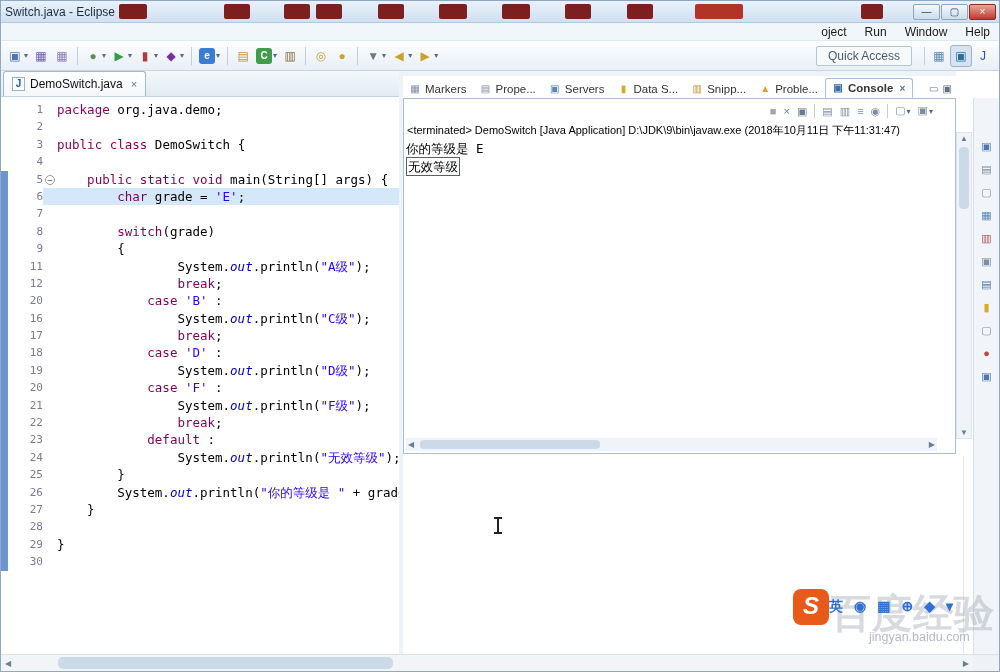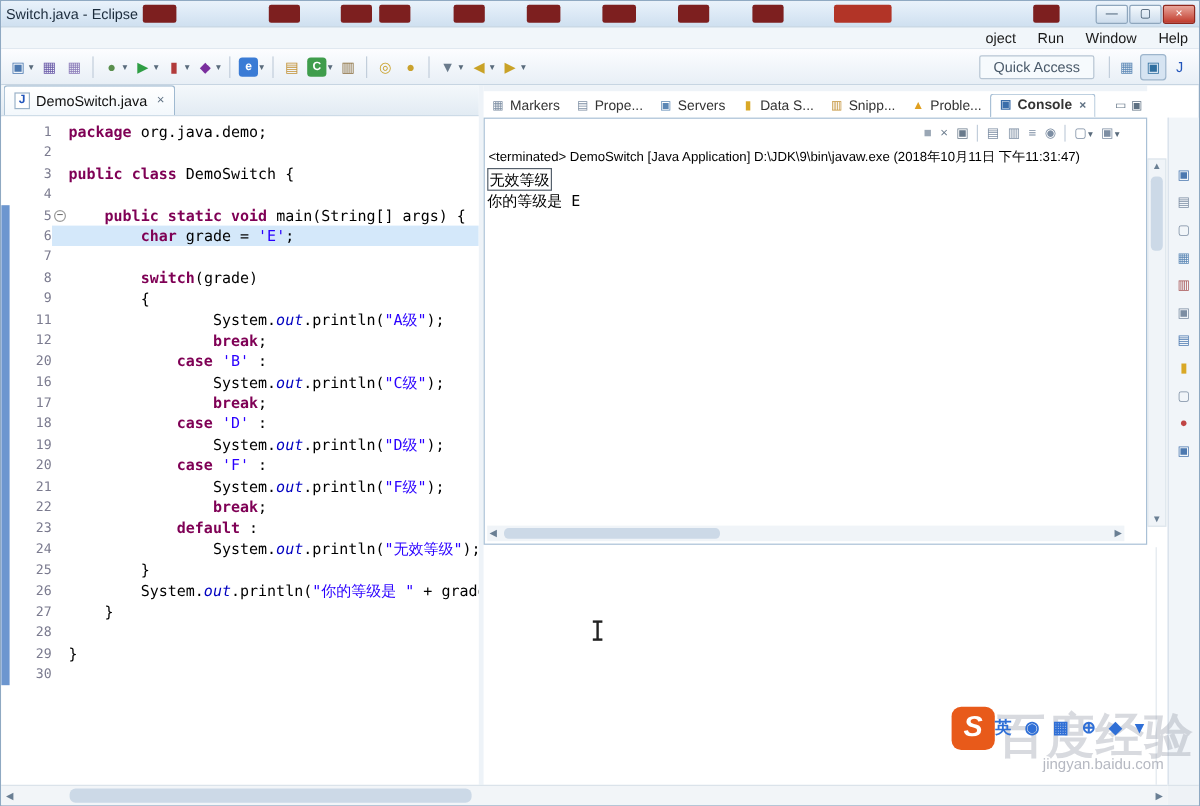--- a/index.html
+++ b/index.html
@@ -52,21 +52,21 @@
   .range-bar { position:absolute; left:0; top:73.6px; width:7px; height:400px; background:#6c96cf; }
   .code-area { position:absolute; inset:0; padding-top:4px; }
   .code-row { display:flex; height:17.4px; line-height:17.4px; padding-left:8px;
     font-family:"DejaVu Sans Mono",monospace; font-size:12.5px; white-space:pre; }
   .code-row.current { background:linear-gradient(to right, transparent 42px, #d4e8fa 42px); }
   .line-num { width:34px; text-align:right; color:#7b7b8f; font-size:11px; flex:none; }
   .fold-col { width:14px; flex:none; text-align:center; position:relative; }
   .fold-dot { display:inline-block; width:10px; height:10px; border:1px solid #9a9a9a; border-radius:50%;
     background:#fff; font-size:9px; line-height:8px; color:#555; vertical-align:middle; }
   .code-text { flex:1; }
-  .tk-k { color:#7f0055; font-weight:bold; }
+  .tk-k { color:#7f0055; font-weight:normal; }
   .tk-s { color:#2a00ff; }
   .tk-f { color:#0000c0; font-style:italic; }
   .tk-p { color:#000; }
 
   .sash { position:absolute; left:398px; top:70px; width:4px; bottom:17px; background:#eef3f8; }
   .top-gap { position:absolute; left:402px; top:70px; width:553px; height:5px; background:#eef3f8; }
 
   
   .console-panel { position:absolute; left:402px; top:75px; width:553px; height:378px; }
   .view-tabbar { height:22px; display:flex; align-items:flex-end; font-size:11.5px; color:#333; }
@@ -330,22 +330,22 @@
           <span class="ct-btn" style="color: rgb(125, 142, 163);">▤</span>
           <span class="ct-btn" style="color: rgb(125, 142, 163);">▥</span>
           <span class="ct-btn" style="color: rgb(125, 142, 163);">≡</span>
           <span class="ct-btn" style="color: rgb(125, 142, 163);">◉</span>
           <div class="ct-sep"></div>
           <span class="ct-btn" style="color: rgb(125, 142, 163);">▢<span class="ct-caret">▾</span></span>
           <span class="ct-btn" style="color: rgb(125, 142, 163);">▣<span class="ct-caret">▾</span></span>
         </div>
       <div class="console-header">&lt;terminated&gt; DemoSwitch [Java Application] D:\JDK\9\bin\javaw.exe (2018年10月11日 下午11:31:47)</div>
       <div class="console-output">
+        <div>你的等级是 E</div>
         <div><span class="boxed">无效等级</span></div>
-        <div>你的等级是 E</div>
       </div>
       <div class="console-hscroll">
         <span>◀</span>
         <div class="ch-thumb"></div>
         <span>▶</span>
       </div>
     </div>
   </div>
 
   <div class="console-vscroll">

